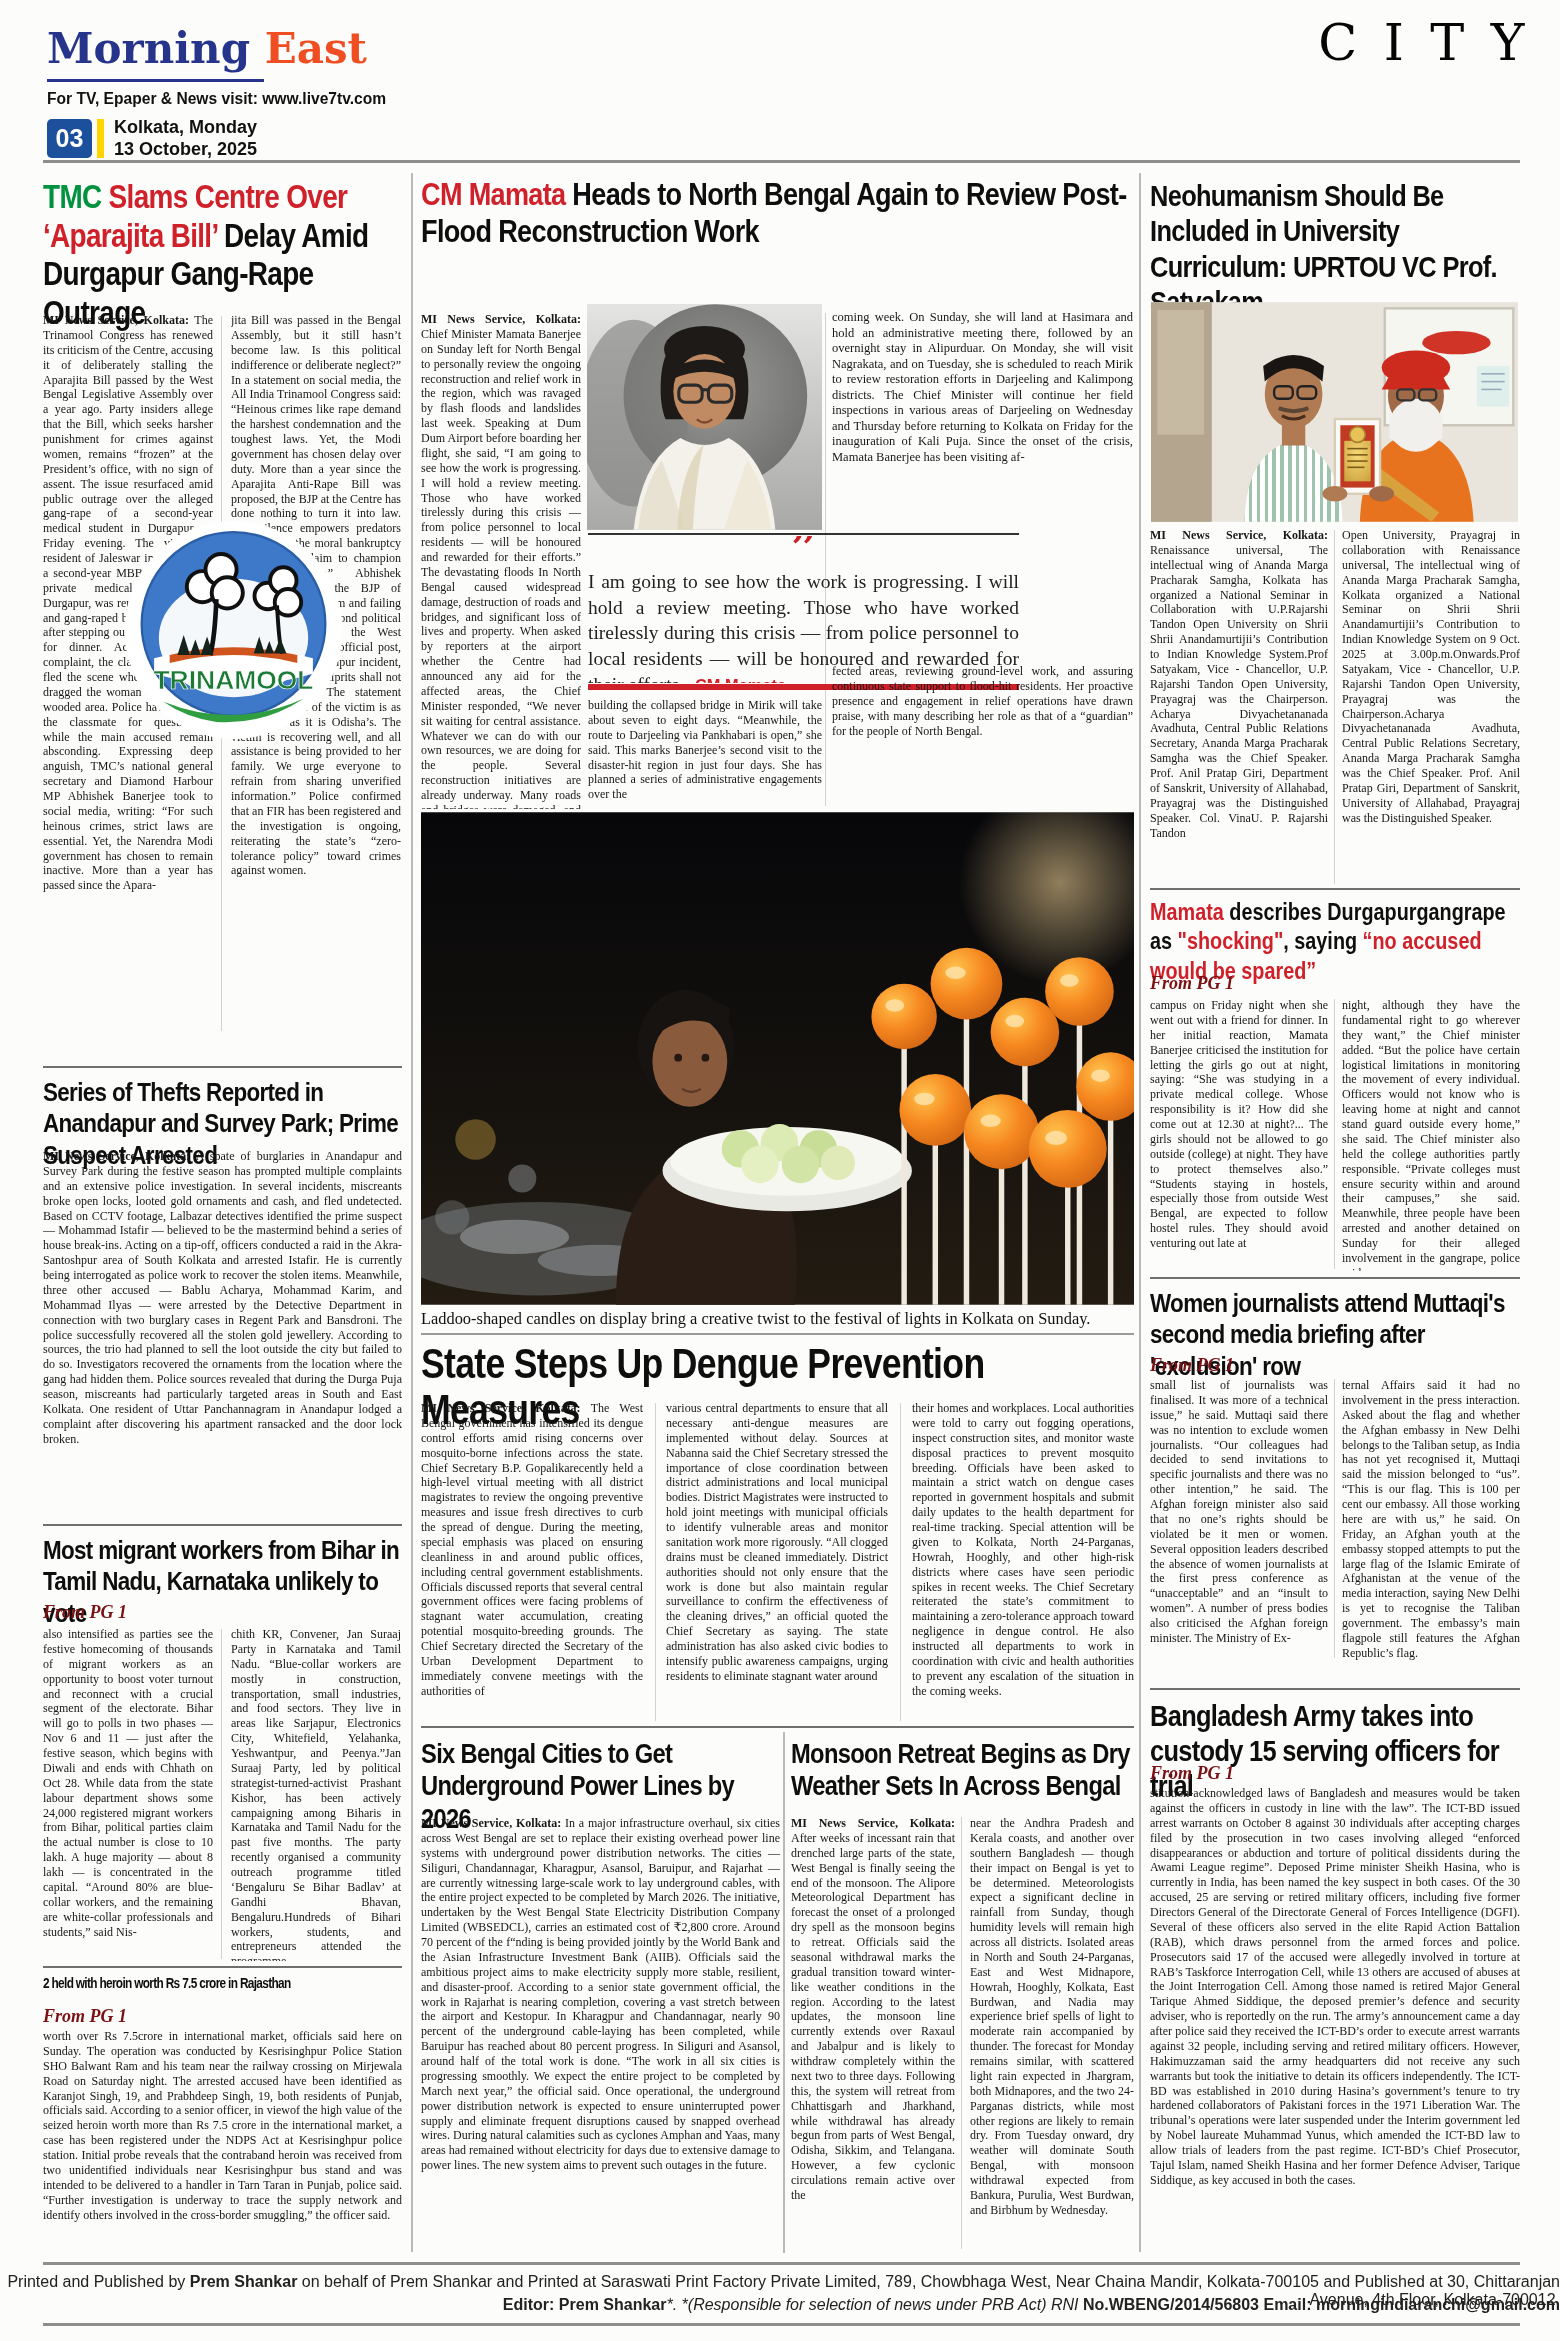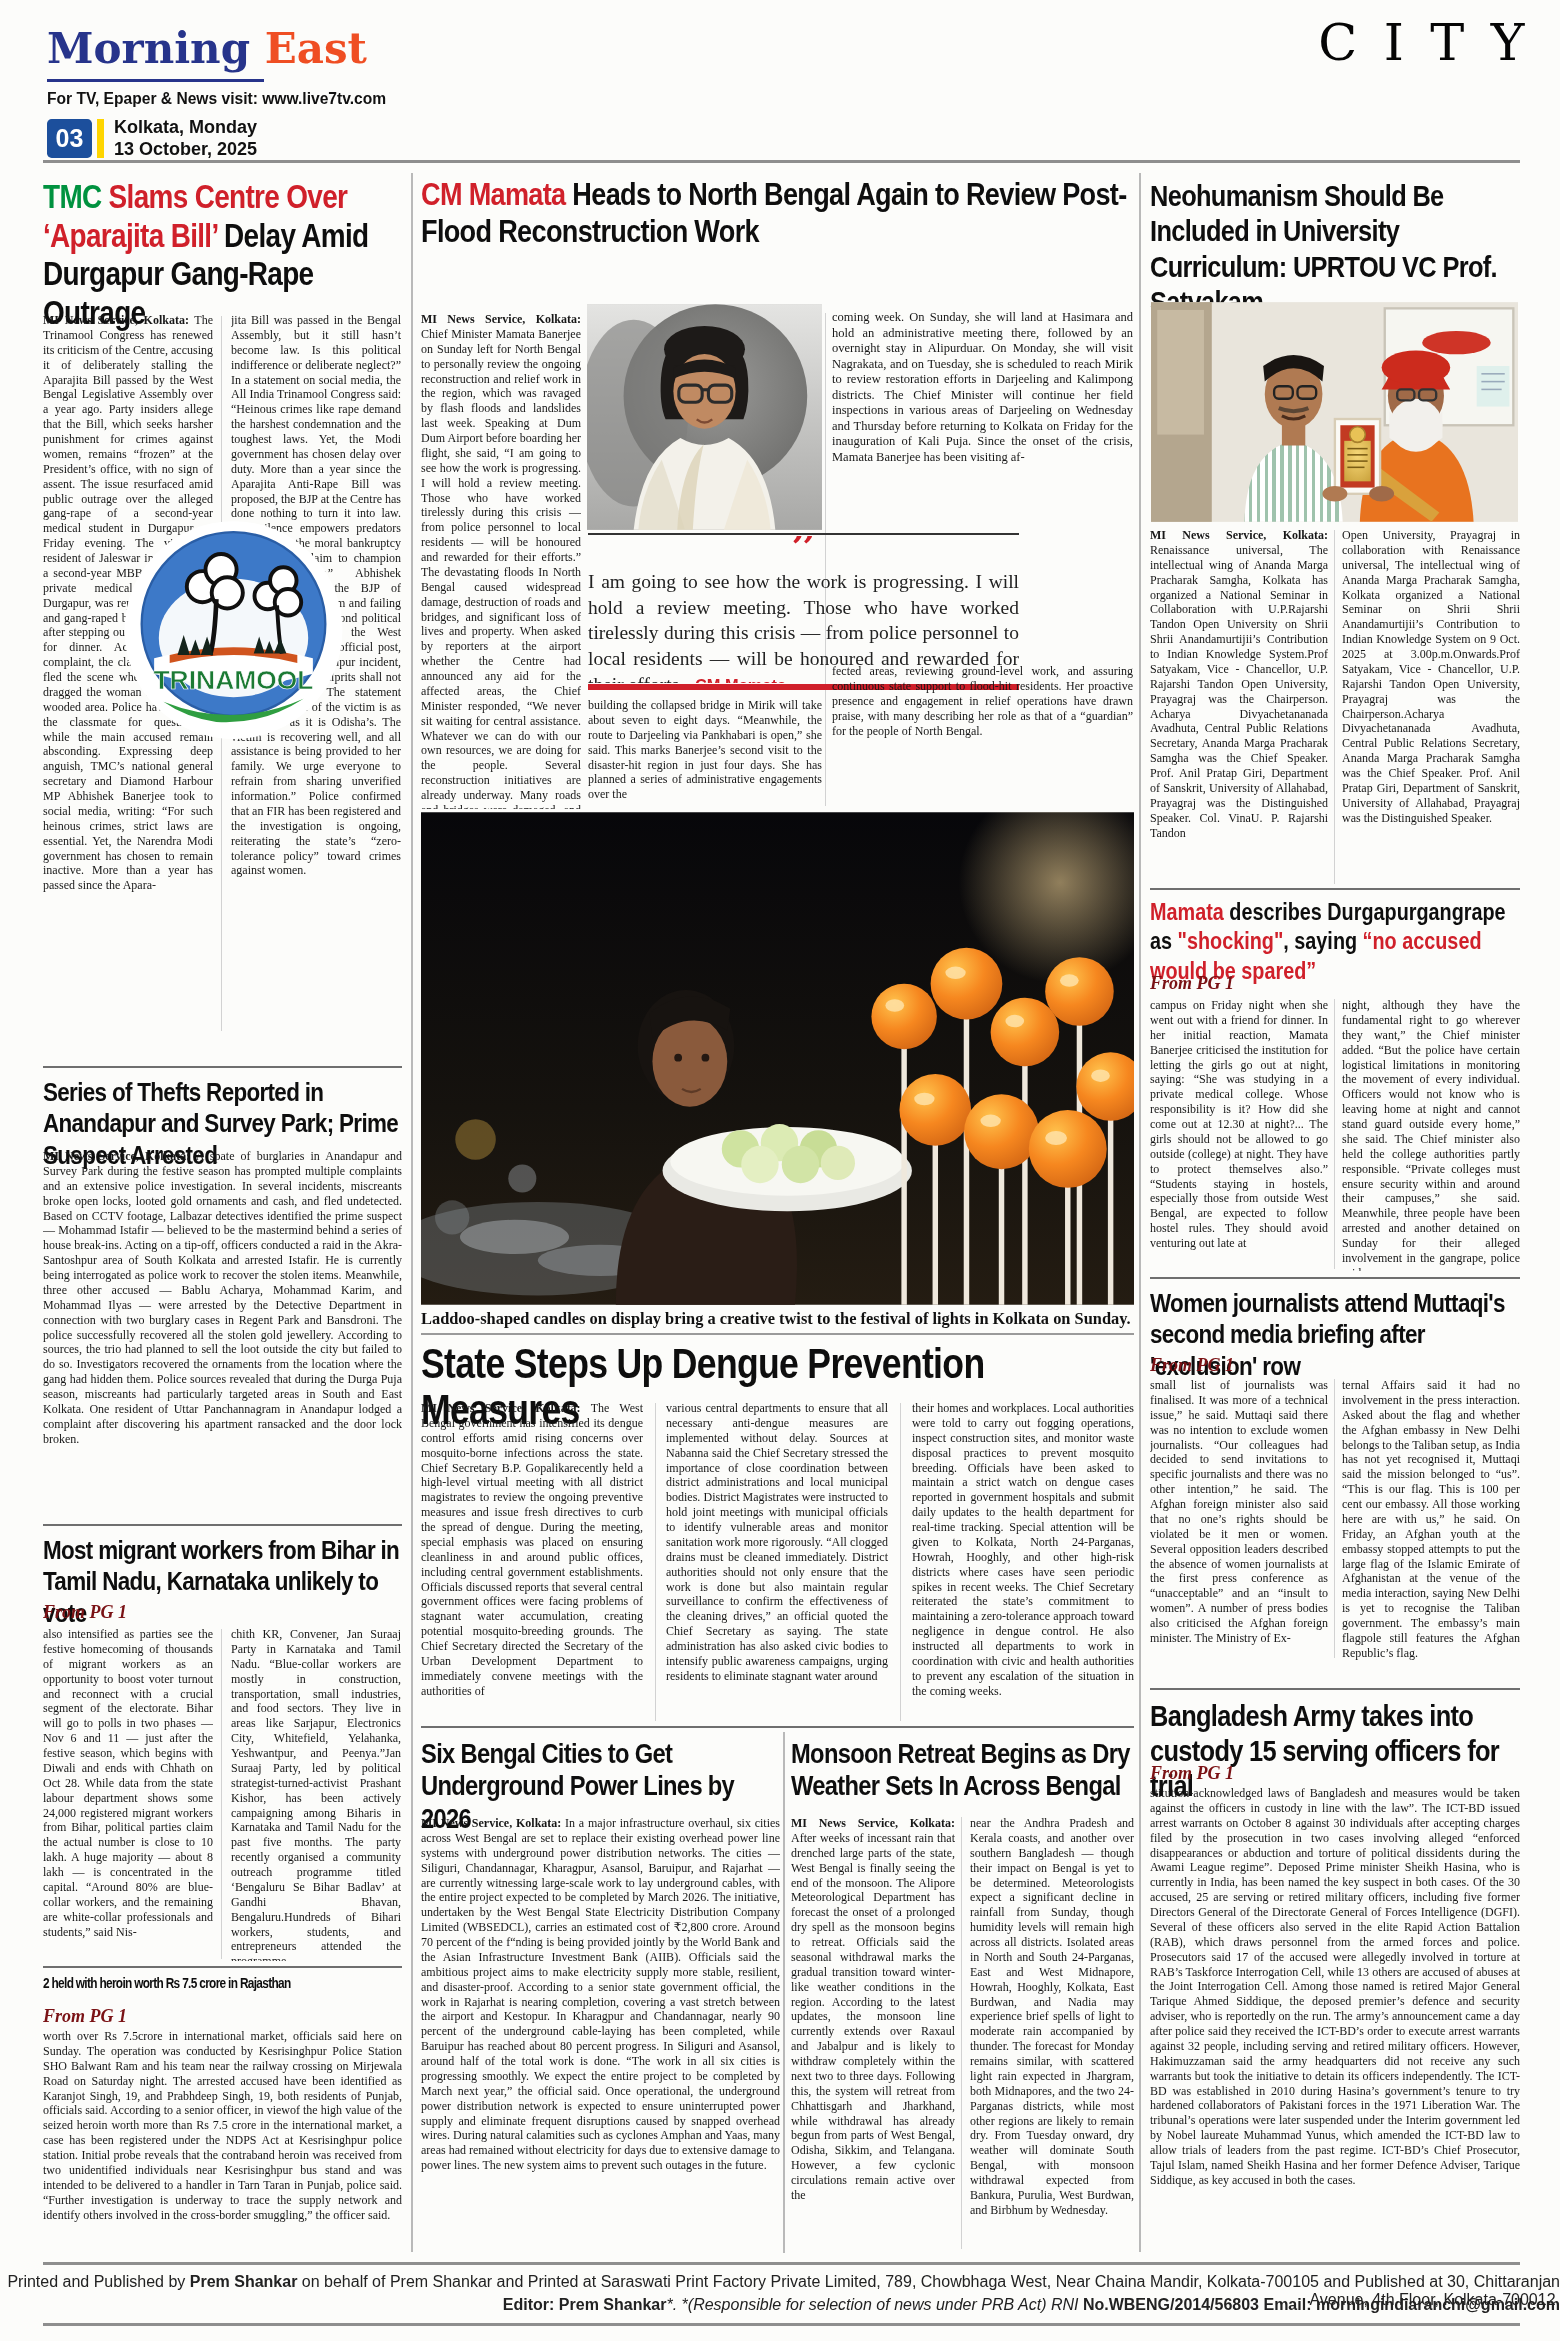--- a/index.html
+++ b/index.html
@@ -11,21 +11,21 @@
   .hl{font-family:"Liberation Sans","DejaVu Sans",sans-serif;font-weight:700;text-align:left;
       color:#0e0e0e;letter-spacing:-0.8px;}
   .sq{display:block;width:118%;transform:scaleX(0.847);transform-origin:0 50%;}
   .frompg{font-family:"Liberation Serif",serif;font-style:italic;font-weight:bold;
           color:#7a1215;font-size:18px;}
   .hr{background:#6f6f6f;height:1.6px;}
   .vr{background:#b9b9b9;width:1.6px;}
   .colrule{background:#d2d2d2;width:0.8px;}
   .red{color:#d0202a;}
   .green{color:#00923f;}
-  .caption{font-weight:bold;font-size:16.4px;line-height:1.2;color:#111;}
+  .caption{font-weight:normal;font-size:16.4px;line-height:1.2;color:#111;}
   .quoteTxt{font-size:19.5px;line-height:1.32;text-align:justify;color:#222;}
   .footerLine{font-family:"Liberation Sans","DejaVu Sans",sans-serif;font-size:16px;color:#222;
               text-align:right;width:100%;}
   svg{display:block;}
 </style>
 </head>
 <body>
 
 <div id="page">
 

